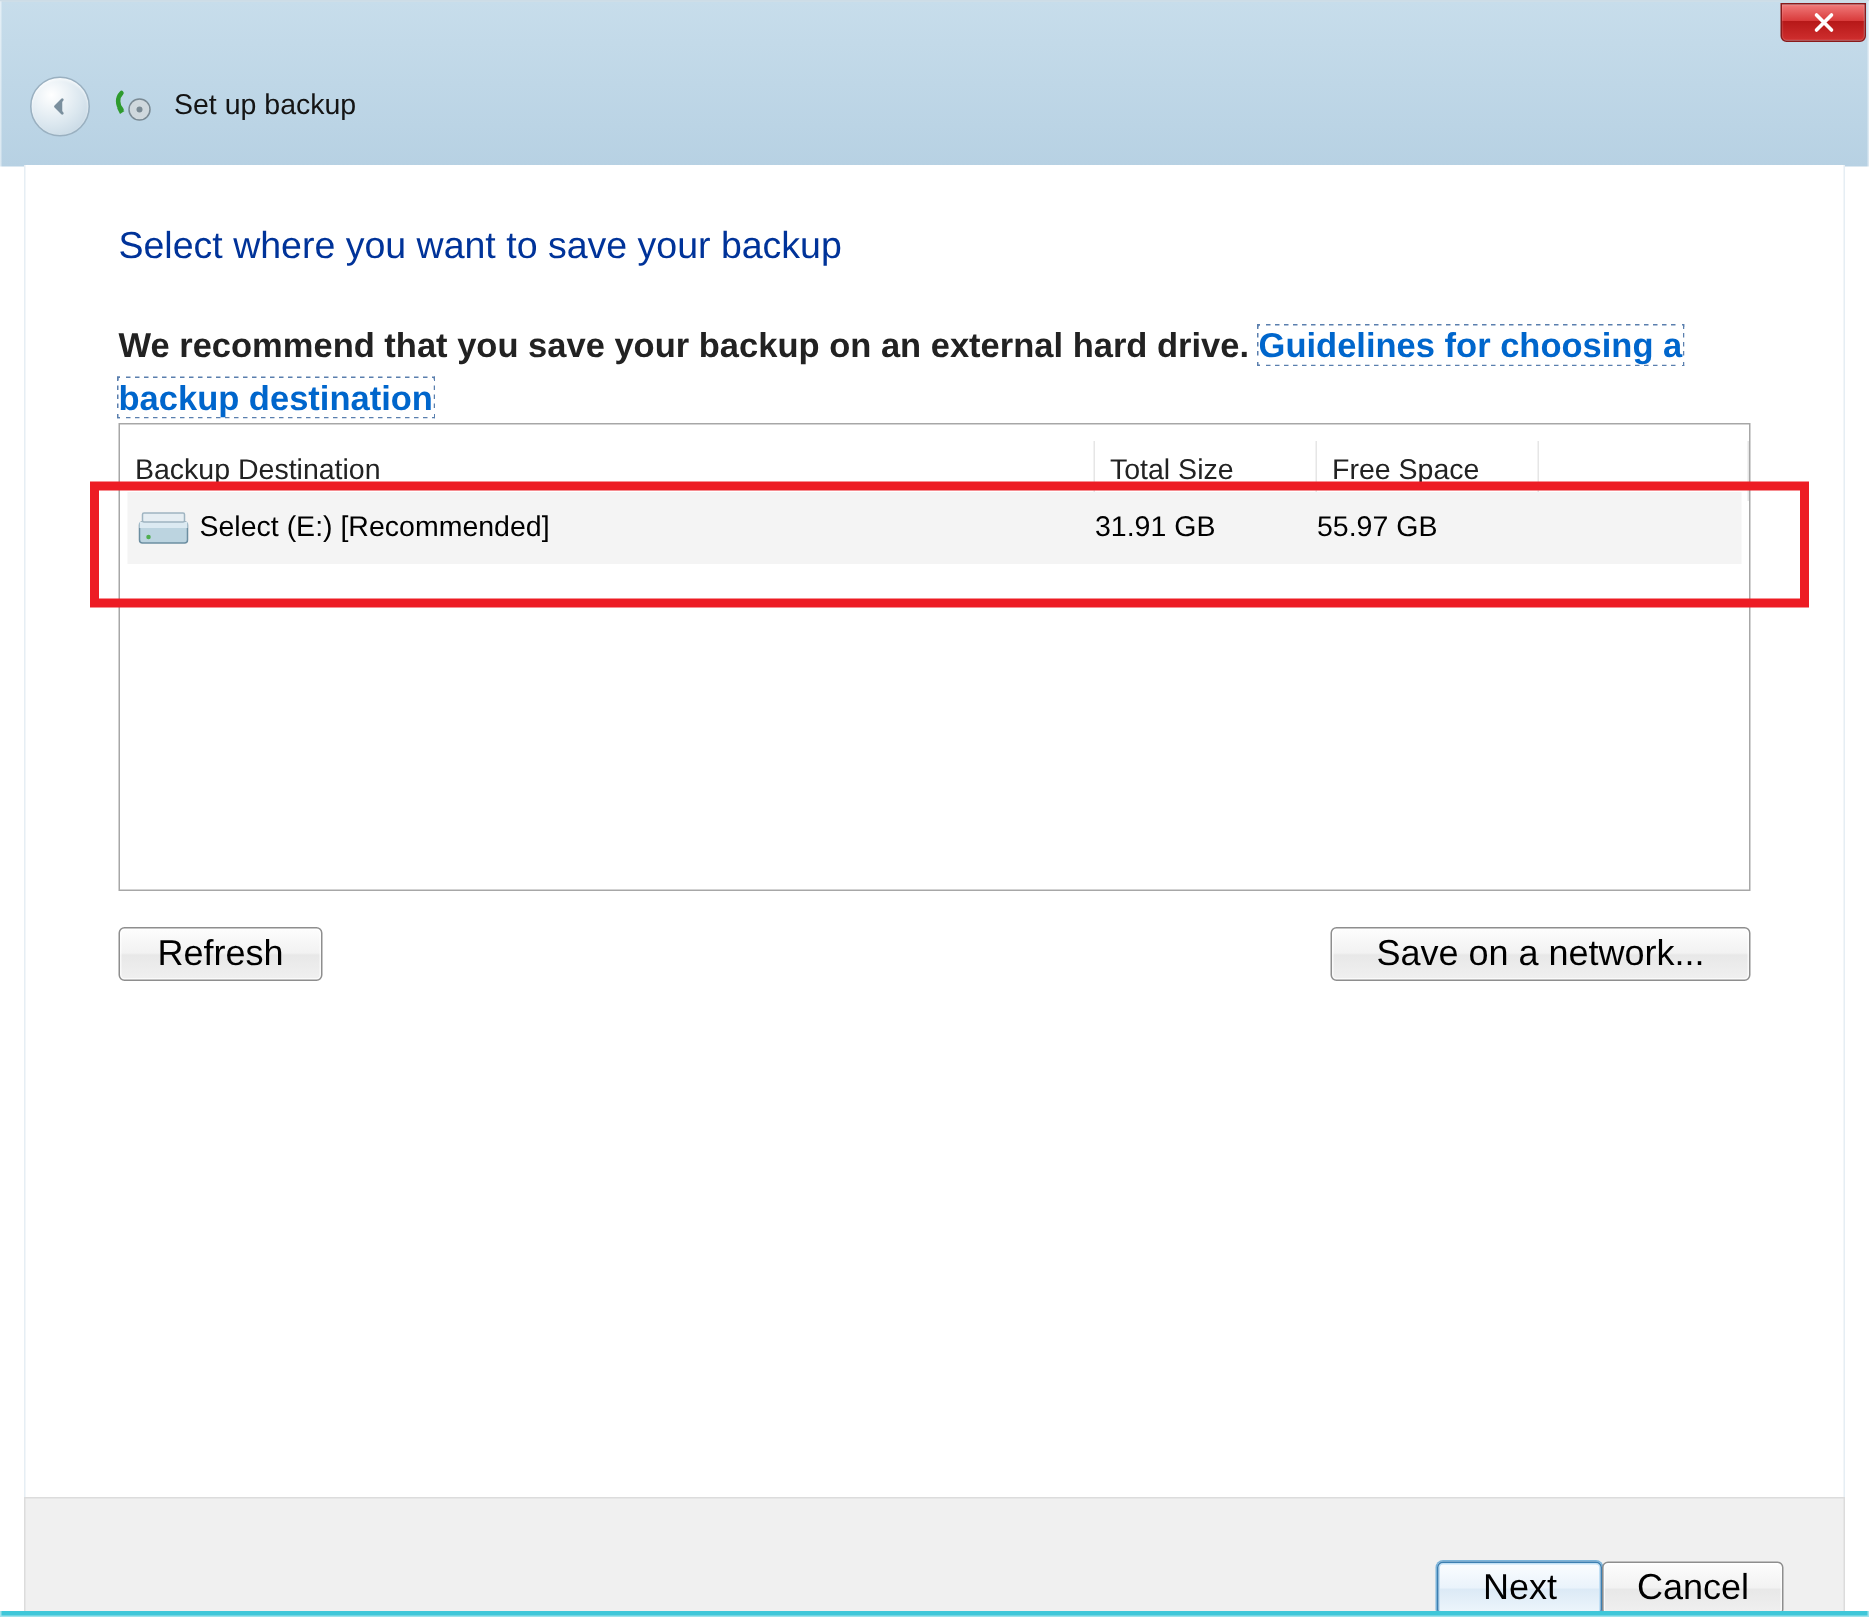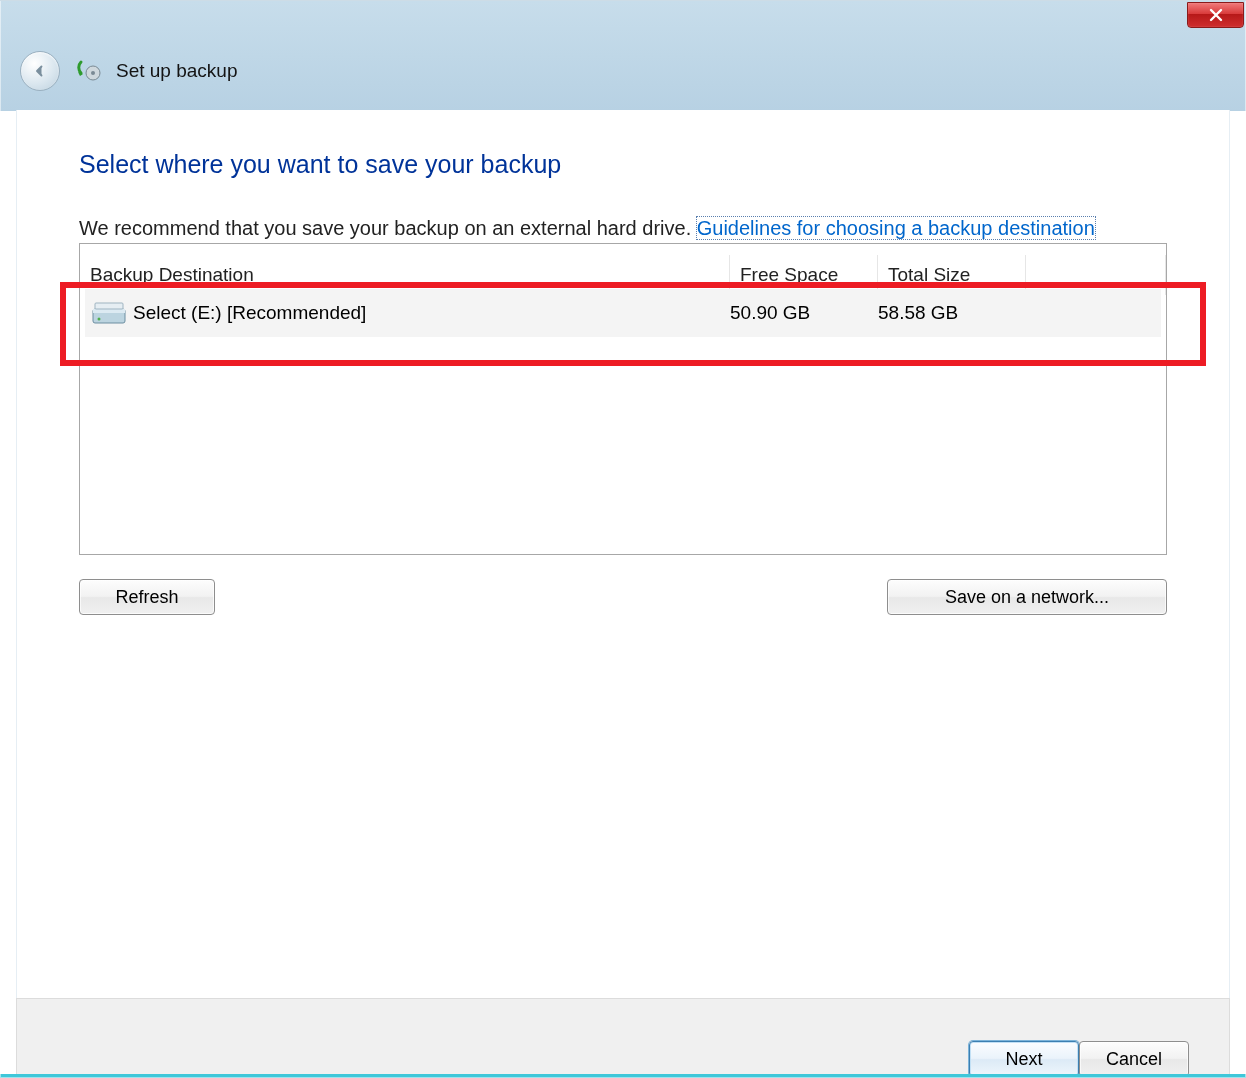--- a/index.html
+++ b/index.html
@@ -74,23 +74,24 @@
     box-sizing:border-box;
     border-left:1px solid #e6eef4;
     border-right:1px solid #e6eef4;
   }
   .heading {
     color:#003399;
     font-size:25px;
     margin-bottom:34px;
   }
   .instructions {
-    font-size:20px;
+    font-size:23px;
     color:#222;
     line-height:1.5;
+    font-weight:bold;
   }
   .link {
     color:#0066cc;
     outline:1px dotted #5a7fae;
     outline-offset:0;
   }
   .save-on-label {
     margin-top:38px;
     font-size:19px;
     color:#222;
@@ -146,21 +147,21 @@
   .drive-icon svg{width:36px;height:28px;}
   .btn-row {
     margin-top:24px;
     display:flex;
     justify-content:space-between;
   }
   button.aero {
     height:36px;
     min-width:136px;
     padding:0 22px;
-    font-size:18px;
+    font-size:24px;
     font-family:inherit;
     color:#000;
     background:linear-gradient(to bottom,#fdfdfd 0%,#f2f2f2 48%,#e8e8e8 52%,#f0f0f0 100%);
     border:1px solid #8e8e8e;
     border-radius:4px;
     box-shadow: inset 0 0 0 1px rgba(255,255,255,.7);
     cursor:pointer;
   }
   button.aero.wide{min-width:280px;}
   .footer {
@@ -226,37 +227,37 @@
     <div class="heading">Select where you want to save your backup</div>
 
     <div class="instructions">
       <span>We recommend that you save your backup on an external hard drive. </span><span class="link">Guidelines for choosing a backup destination</span>
     </div>
 
 
     <div class="list-box">
       <div class="col-headers">
         <div class="col col-dest">Backup Destination</div>
+        <div class="col col-total">Total Size</div>
         <div class="col col-free">Free Space</div>
-        <div class="col col-total">Total Size</div>
         <div class="col col-spacer"></div>
       </div>
 
       <div class="row">
         <div class="icon-cell drive-icon">
           <svg viewBox="0 0 36 28">
             <rect x="2" y="10" width="32" height="14" rx="2" fill="#bcd4e0" stroke="#6c8ea1" stroke-width="1"></rect>
             <rect x="2" y="10" width="32" height="4" fill="#dceaf2"></rect>
             <circle cx="8" cy="20" r="1.5" fill="#4fae4f"></circle>
             <rect x="4" y="4" width="28" height="6" rx="1" fill="#e6eef3" stroke="#9fb4c1" stroke-width="1"></rect>
           </svg>
         </div>
         <div class="dest-cell">Select (E:) [Recommended]</div>
-        <div class="free-cell">50.90 GB</div>
-        <div class="total-cell">58.58 GB</div>
+        <div class="free-cell">31.91 GB</div>
+        <div class="total-cell">55.97 GB</div>
       </div>
 
       <div class="highlight-box"></div>
     </div>
 
     <div class="btn-row">
       <button class="aero">Refresh</button>
       <button class="aero wide">Save on a network...</button>
     </div>
 

